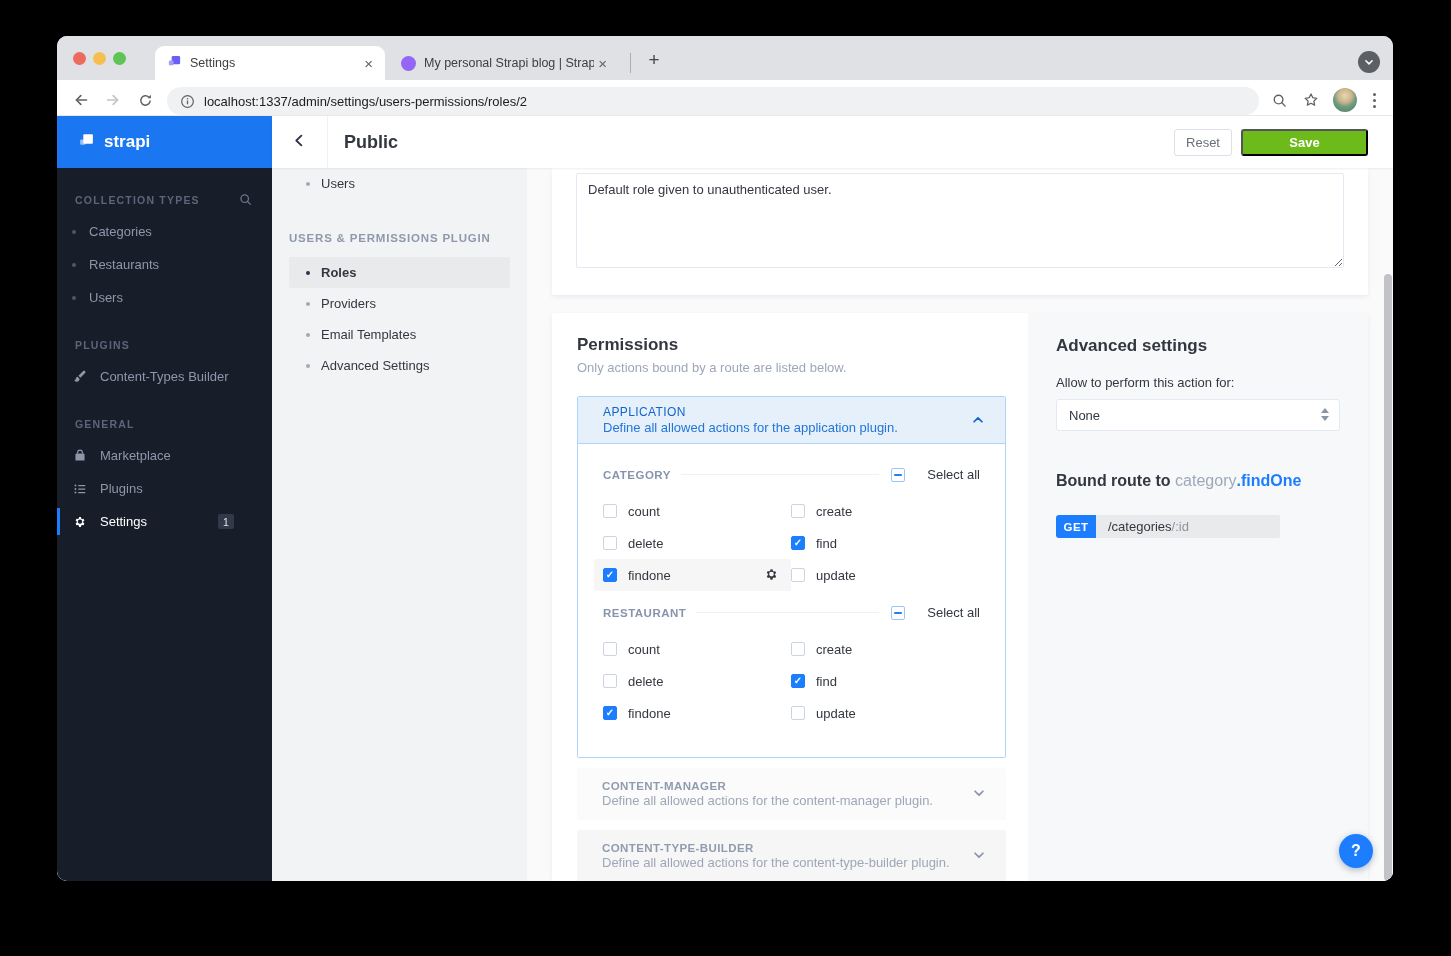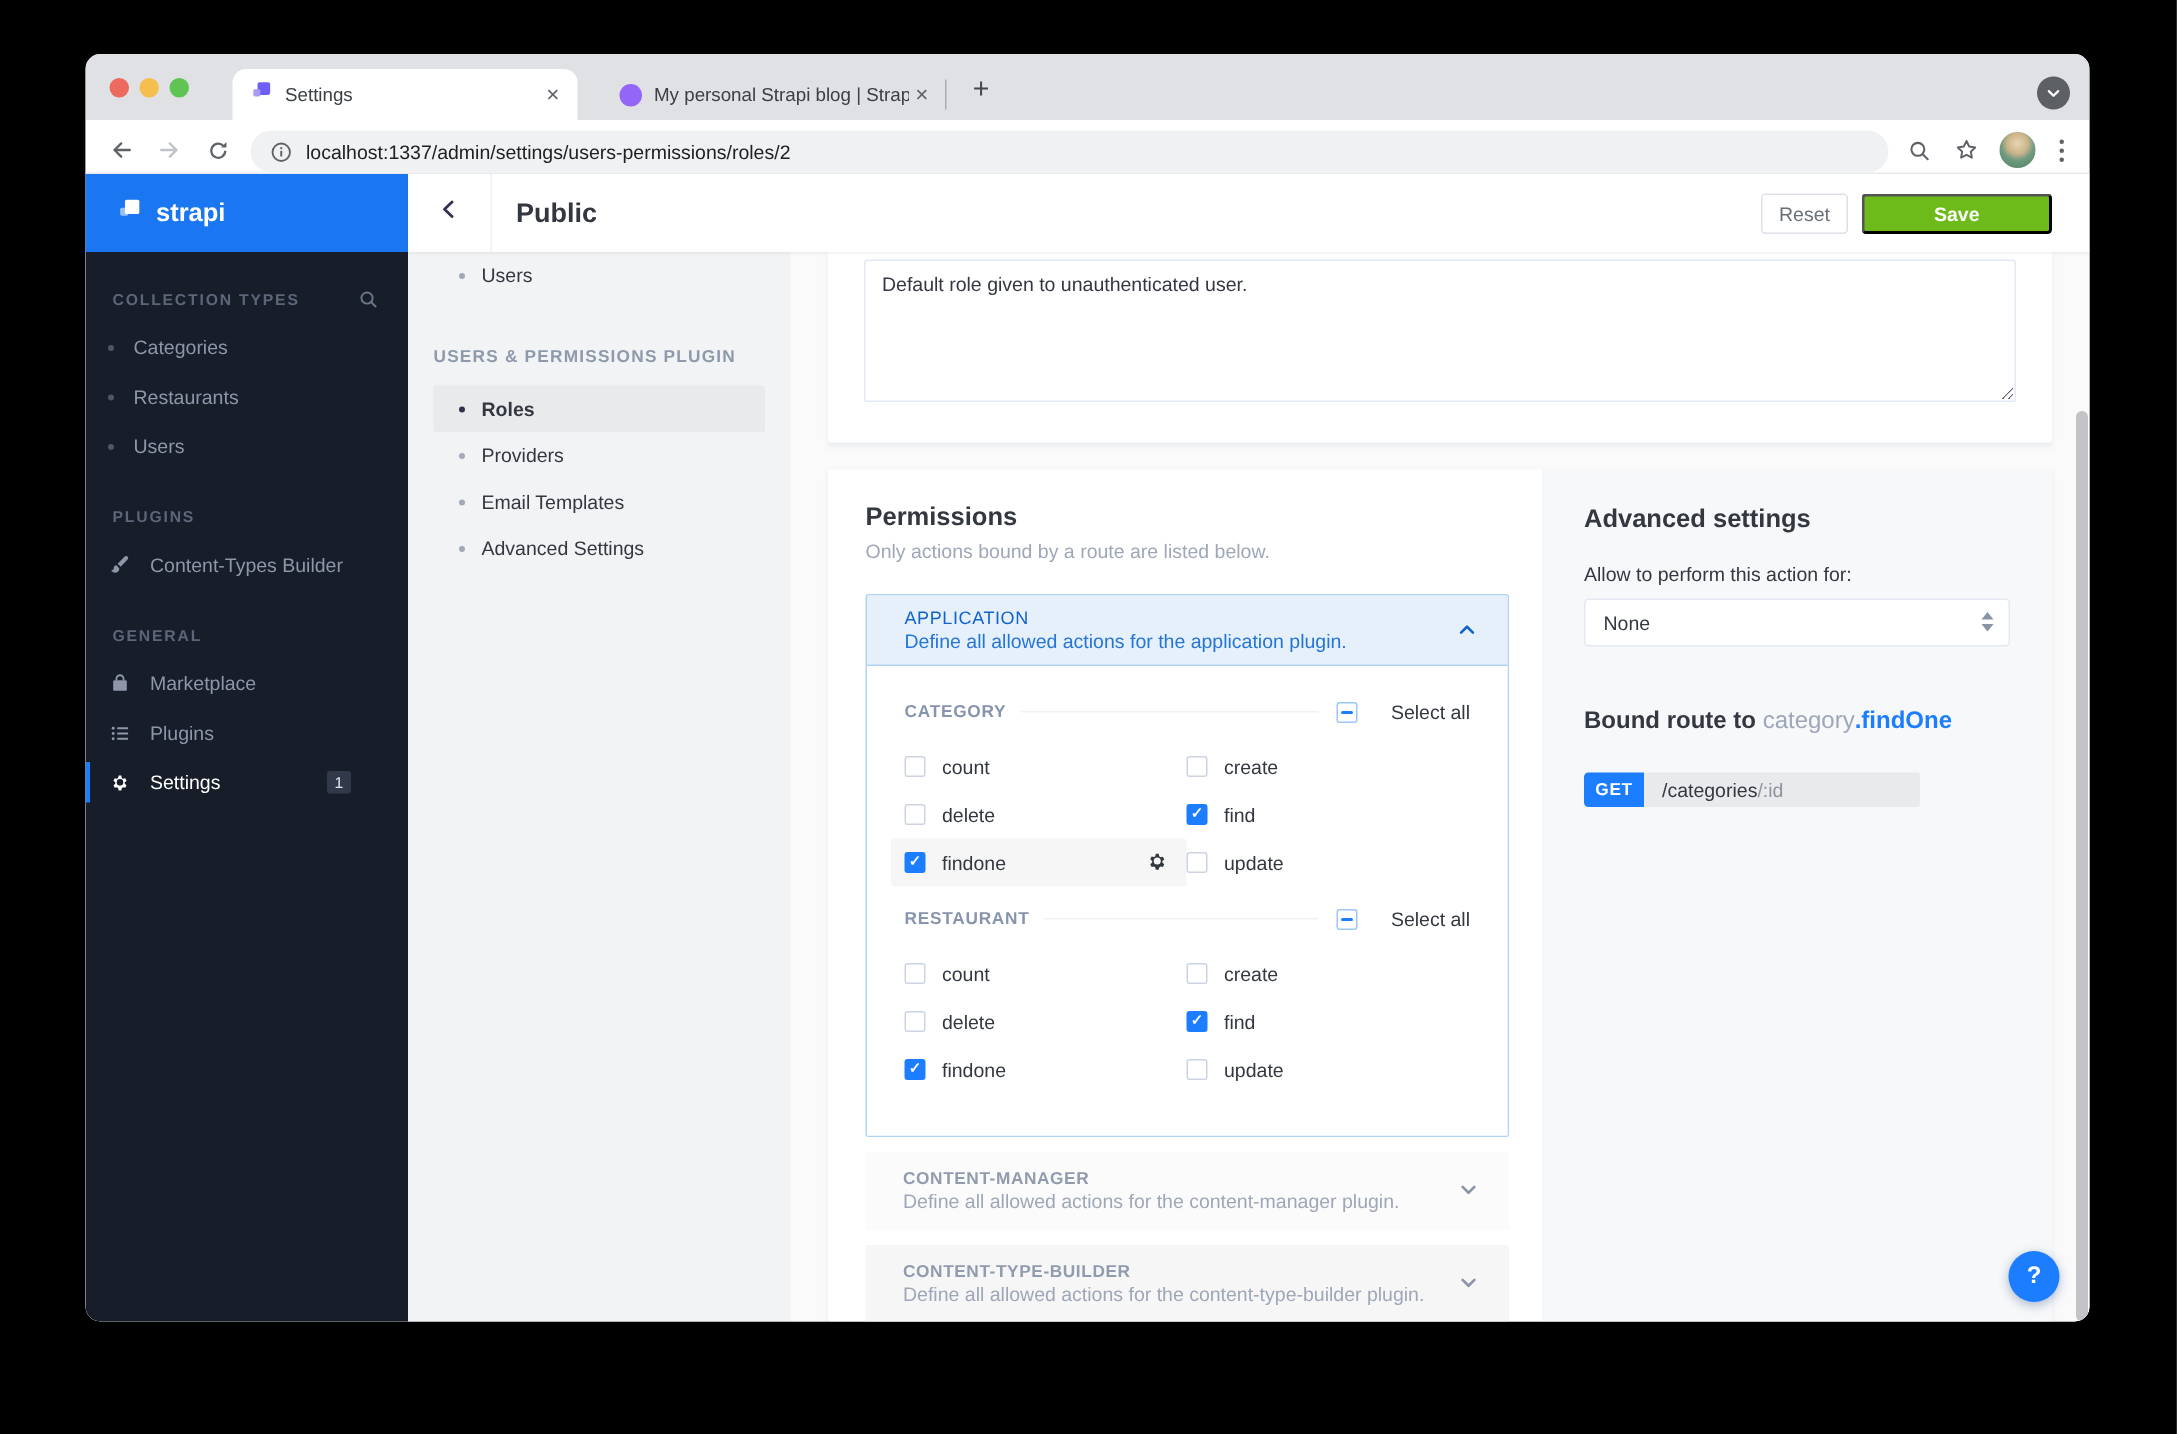--- a/index.html
+++ b/index.html
@@ -7,21 +7,21 @@
   .stage { position:relative; width:1451px; height:956px; background:#000; overflow:hidden; }
   .window { position:absolute; left:57px; top:36px; width:1336px; height:845px; border-radius:10px; overflow:hidden; background:#fff; }
 
   
   .tabstrip { position:absolute; left:0; top:0; width:100%; height:44px; background:#dfe1e5; }
   .lights { position:absolute; left:16px; top:16px; display:flex; gap:7px; }
   .light { width:13px; height:13px; border-radius:50%; }
   .light.red{background:#ec6a5e;} .light.yellow{background:#f5bf4f;} .light.green{background:#5fc454;}
   .tab { position:absolute; top:10px; height:34px; display:flex; align-items:center; padding:0 8px 0 12px; }
   .tab.active { left:98px; width:230px; background:#fff; border-radius:9px 9px 0 0; }
-  .tab.inactive { left:344px; width:230px;justify-content:space-between; }
+  .tab.inactive { left:332px; width:230px;justify-content:space-between; }
   .tab-title { flex:1; font-size:12.5px; color:#3c4043; white-space:nowrap; overflow:hidden; margin-left:8px; }
   .tab-close { color:#5f6368; font-size:15px; line-height:1; padding:2px 4px; }
   .fav-circle { width:15px; height:15px; border-radius:50%; background:#9466f8; flex:none; }
   .tab-divider { position:absolute; left:573px; top:17px; width:1px; height:20px; background:#a9aeb4; }
   .newtab { position:absolute; left:584px; top:11px; width:26px; height:26px; display:flex; align-items:center; justify-content:center; font-size:19px; color:#45484b; }
   .browser-chip { position:absolute; right:13px; top:15px; width:22px; height:22px; border-radius:50%; background:#5c5f63; display:flex; align-items:center; justify-content:center; color:#fff; }
 
   
   .toolbar { position:absolute; left:0; top:44px; width:100%; height:36px; background:#fff; display:flex; align-items:flex-end; padding:0 8px; border-bottom:1px solid #e8eaed; }
   .nav-ic { width:32px; height:30px; display:flex; align-items:center; justify-content:center; color:#5f6368; flex:none; }

